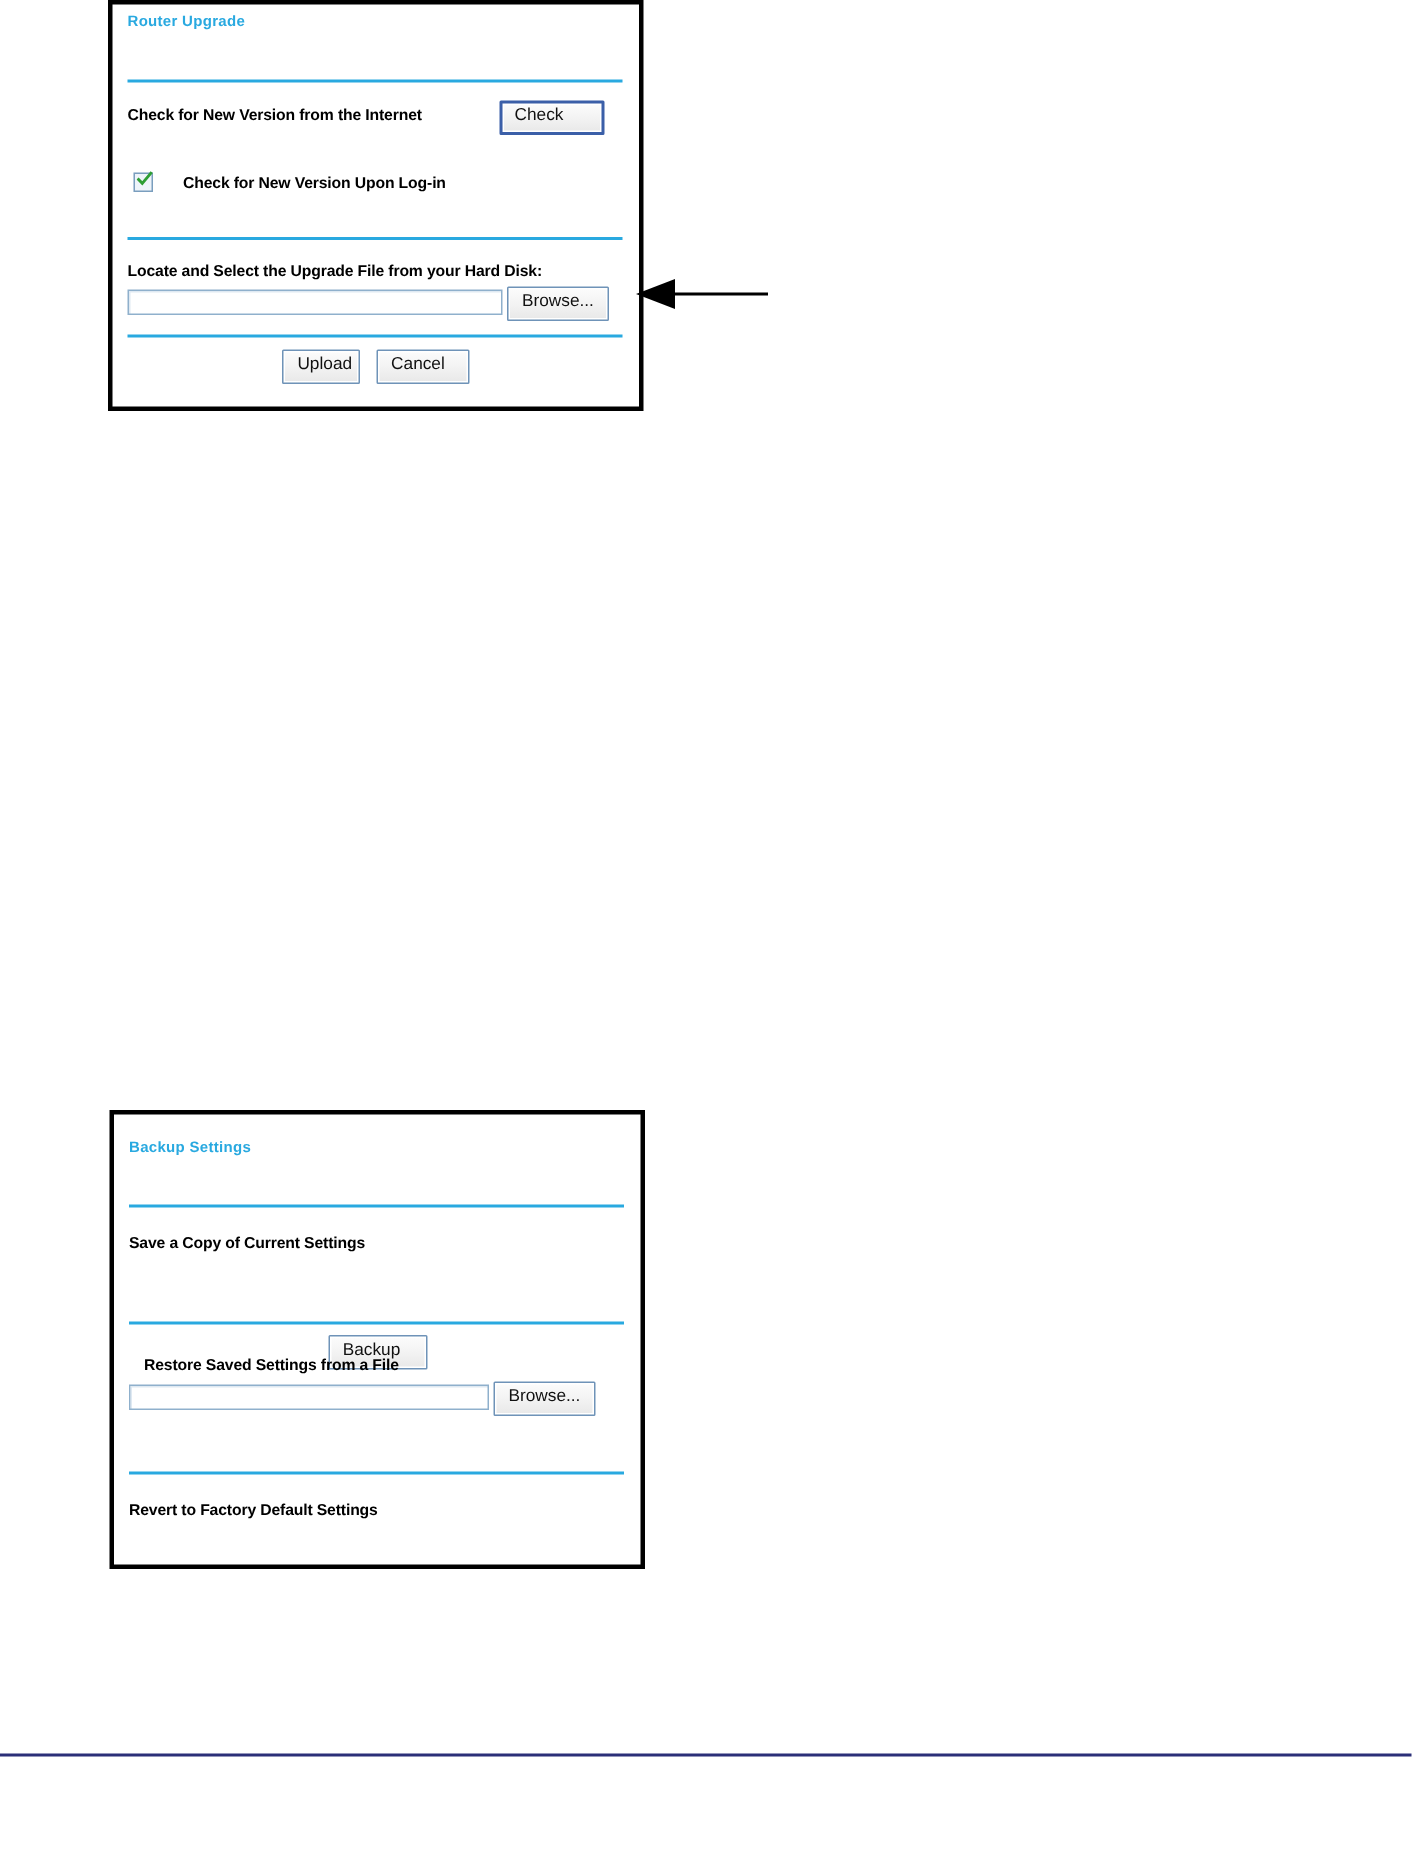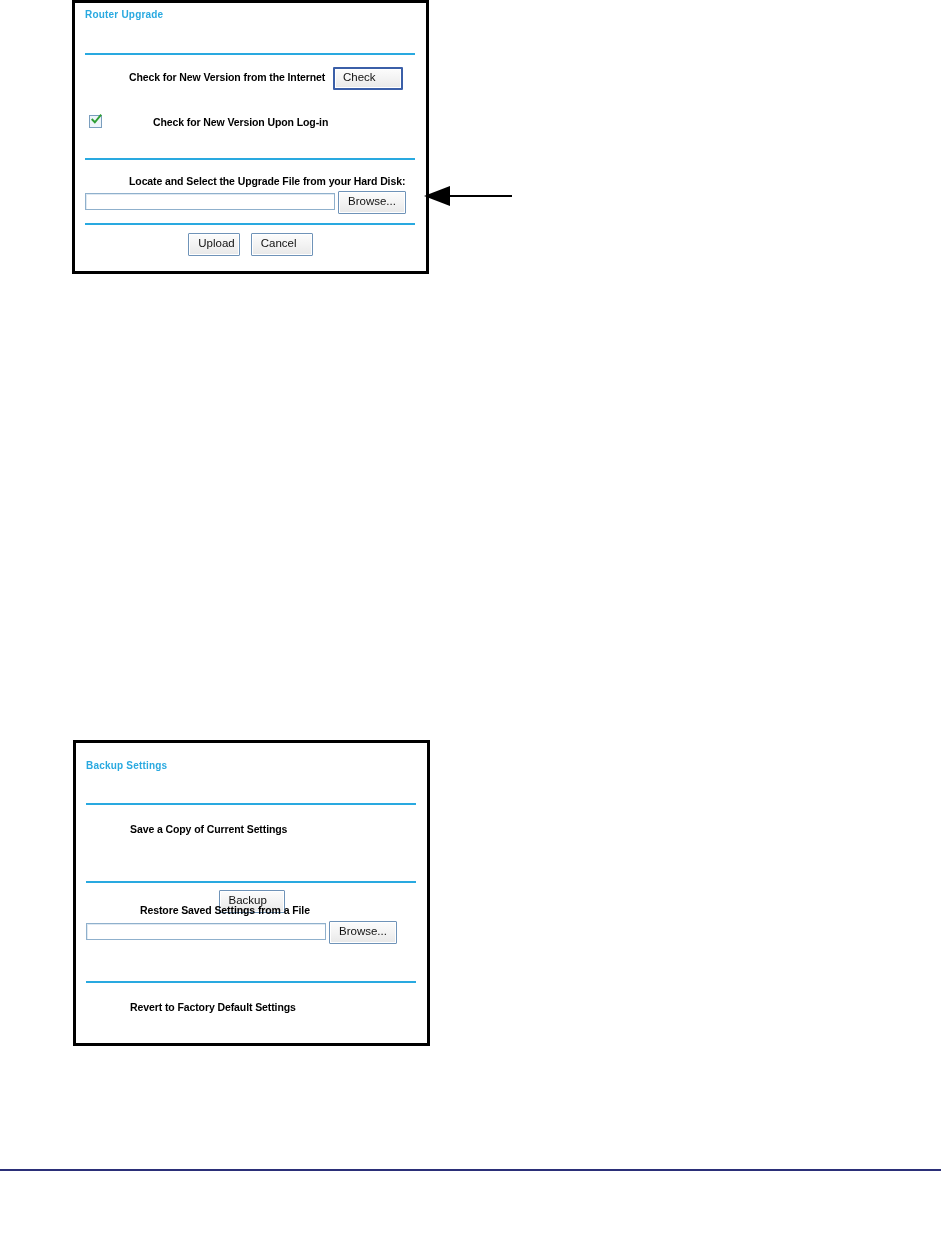--- a/index.html
+++ b/index.html
@@ -40,21 +40,20 @@
     background: #29a9e0;
     height: 2px;
     width: 100%;
   }
   .row-label {
     font-size: 10.5px;
     font-weight: bold;
     color: #000000;
     white-space: nowrap;
     letter-spacing: -0.1px;
-    margin-left: 44px;
   }
 
   
   .btn {
     display: inline-block;
     box-sizing: border-box;
     border: 1px solid #6f93b8;
     background: linear-gradient(180deg, #fcfcfc 0%, #f3f3f3 50%, #e8e8e8 100%);
     font-family: "Liberation Sans", sans-serif;
     font-size: 11.5px;
@@ -122,21 +121,21 @@
   <div class="panel-inner">
 
     <div class="panel-title" style="position:absolute; left:10px; top:6px;">Router Upgrade</div>
 
     <div class="divider" style="position:absolute; left:10px; top:50px; width:330px;"></div>
 
     <div class="row-label" style="position:absolute; left:10px; top:68px;">Check for New Version from the Internet</div>
 
     <button class="btn strong" style="position:absolute; left:258px; top:64px; width:70px;">Check</button>
 
-    <div style="position:absolute; left:14px; top:112px; display:flex; align-items:center; gap:7px;">
+    <div style="position:absolute; left:14px; top:112px; display:flex; align-items:center; gap:20px;">
       <span class="checkbox">
         <span class="tick">
           <svg viewBox="0 0 12 12" width="11" height="11" aria-hidden="true">
             <path d="M1.5 6.2 L4.2 9 L10.4 1.6" fill="none" stroke="#2e9e34" stroke-width="2.1" stroke-linecap="square"></path>
           </svg>
         </span>
       </span>
       <span class="row-label">Check for New Version Upon Log-in</span>
     </div>
 

